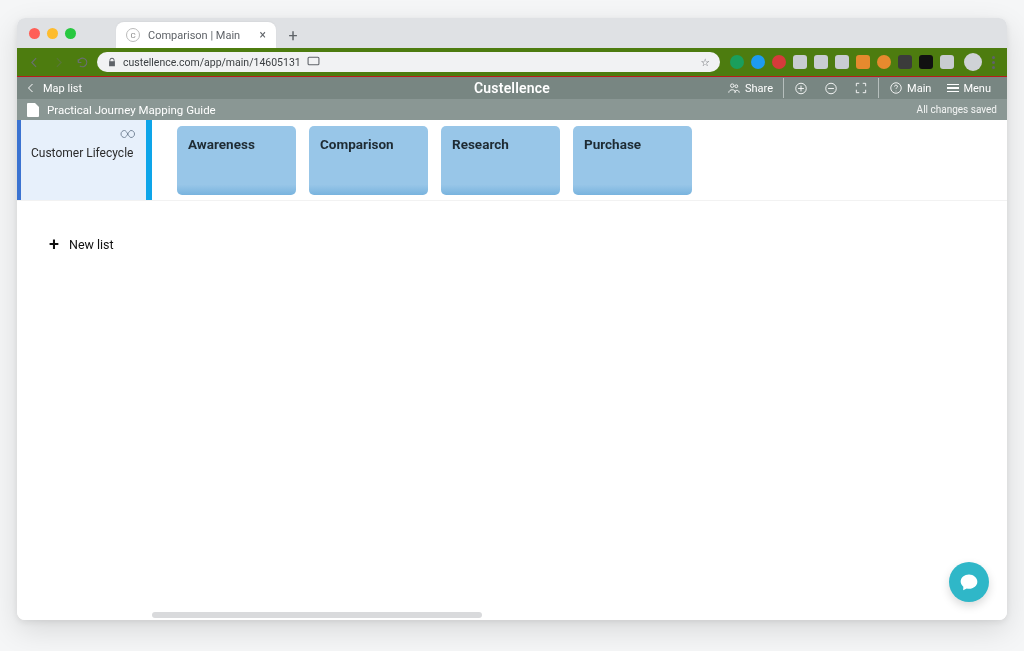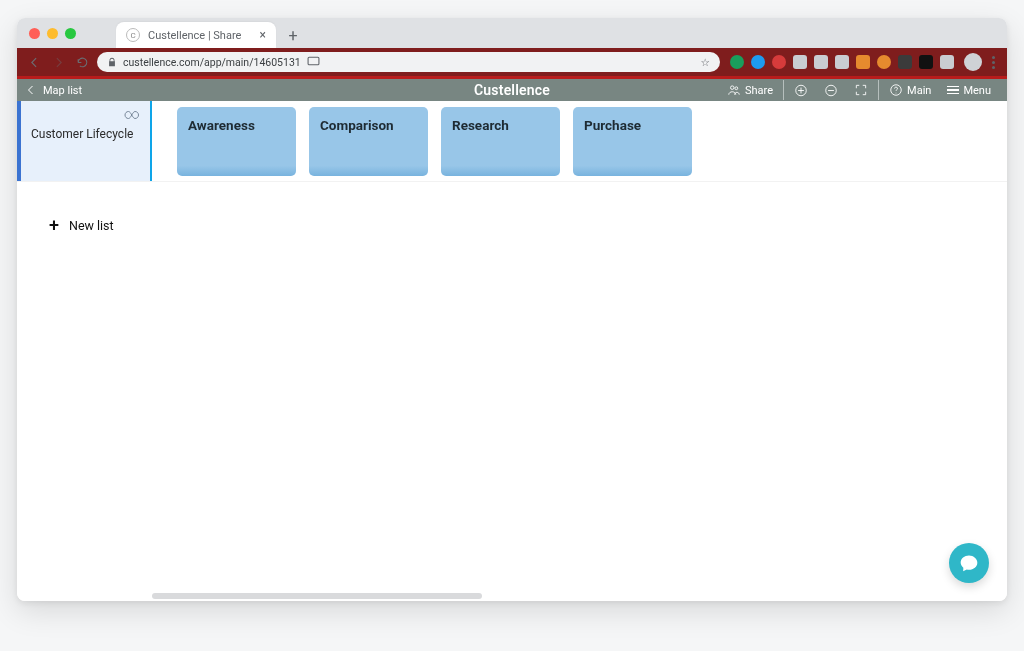--- a/index.html
+++ b/index.html
@@ -57,22 +57,22 @@
     box-shadow:0 -1px 2px rgba(0,0,0,0.04);
     font-size:11px;color:#5f6368;
   }
   .favicon{width:12px;height:12px;border:1px solid #bbb;border-radius:50%;display:inline-flex;align-items:center;justify-content:center;font-size:8px;color:#888;}
   .tab-close{color:#5f6368;font-size:12px;line-height:1;cursor:pointer;}
   .new-tab{width:22px;height:22px;display:flex;align-items:center;justify-content:center;color:#5f6368;font-size:16px;cursor:pointer;margin-left:6px;margin-bottom:2px;}
 
   
   .addrbar{
     height:28px;
-    background:#7f1d1d;
-    border-bottom:3px solid #b91c1c;
+    background:#4d7c0f;
+    border-bottom:1px solid #b91c1c;
     display:flex;
     align-items:center;
     padding:0 8px;
     gap:6px;
   }
   .nav-icon{width:18px;height:18px;display:flex;align-items:center;justify-content:center;color:#5f6368;cursor:pointer;}
   .nav-icon svg{width:13px;height:13px;stroke:#6a6e73;stroke-width:2;fill:none;}
   .omnibox{
     flex:1;
     height:20px;
@@ -138,21 +138,21 @@
     display:flex;
     height:80px;
     background:#ffffff;
   }
   .lane-header{
     position:relative;
     width:135px;
     flex:0 0 135px;
     background:var(--lane-blue);
     border-left:4px solid var(--lane-blue-border);
-    border-right:2px solid #0ea5e9;
+    border-right:6px solid #0ea5e9;
     padding:26px 10px 0 10px;
     box-sizing:border-box;
     font-size:12px;
     color:var(--text-dark);
     line-height:1.25;
   }
   .lane-loop{position:absolute;top:8px;right:10px;color:#6b7c8f;}
   .lane-loop svg{width:20px;height:12px;stroke:#6b7c8f;stroke-width:1.8;fill:none;}
 
   .cards-track{
@@ -215,21 +215,21 @@
 <div class="window">
 
   <div class="tabstrip">
     <div class="traffic-lights">
       <span class="tl red"></span>
       <span class="tl yellow"></span>
       <span class="tl green"></span>
     </div>
     <div class="browser-tab">
       <span class="favicon">C</span>
-      <span>Custellence | Share</span>
+      <span>Comparison | Main</span>
       <span style="flex:1"></span>
       <span class="tab-close">×</span>
     </div>
     <div class="new-tab">+</div>
   </div>
 
   <div class="addrbar">
     <span class="nav-icon">
       <svg viewBox="0 0 24 24">
           <polyline points="15 4 7 12 15 20"></polyline>
@@ -338,20 +338,25 @@
         <span class="hamburger">
             <span></span>
             <span></span>
             <span></span>
           </span>
         <span>Menu</span>
       </div>
     </div>
   </div>
 
+  <div class="app-subbar">
+    <span class="doc-icon"></span>
+    <span>Practical Journey Mapping Guide</span>
+    <span class="save-status">All changes saved</span>
+  </div>
 
   <div class="canvas">
 
     <div class="lane-row">
       <div class="lane-header">
         <span class="lane-loop">
           <svg viewBox="0 0 40 20">
               <path d="M10 10c0-4 3-7 7-7 5 0 8 14 13 14 4 0 7-3 7-7s-3-7-7-7c-5 0-8 14-13 14-4 0-7-3-7-7z"></path>
             </svg>
         </span>

